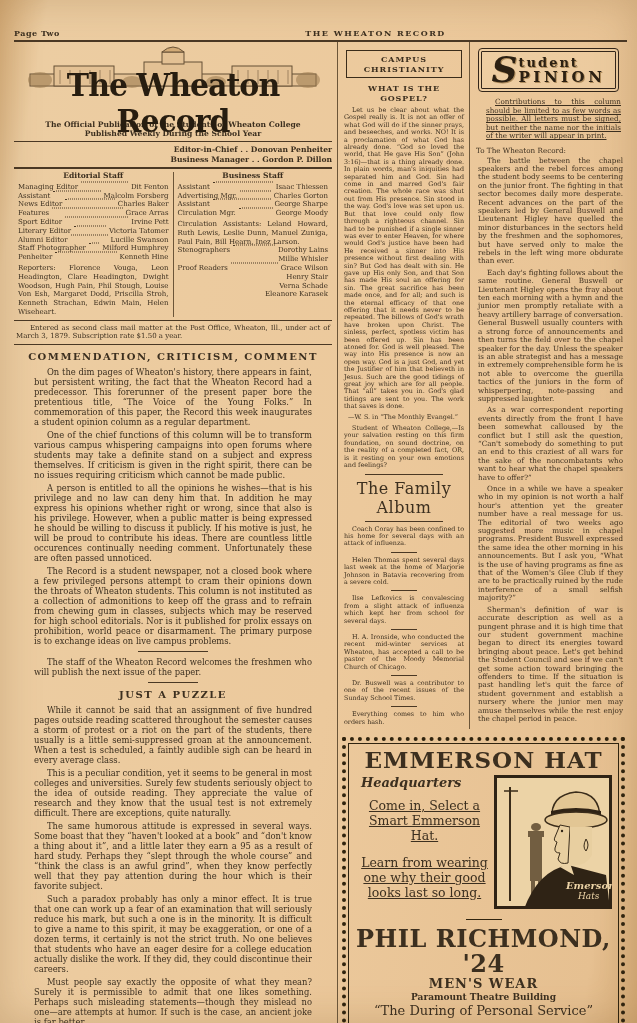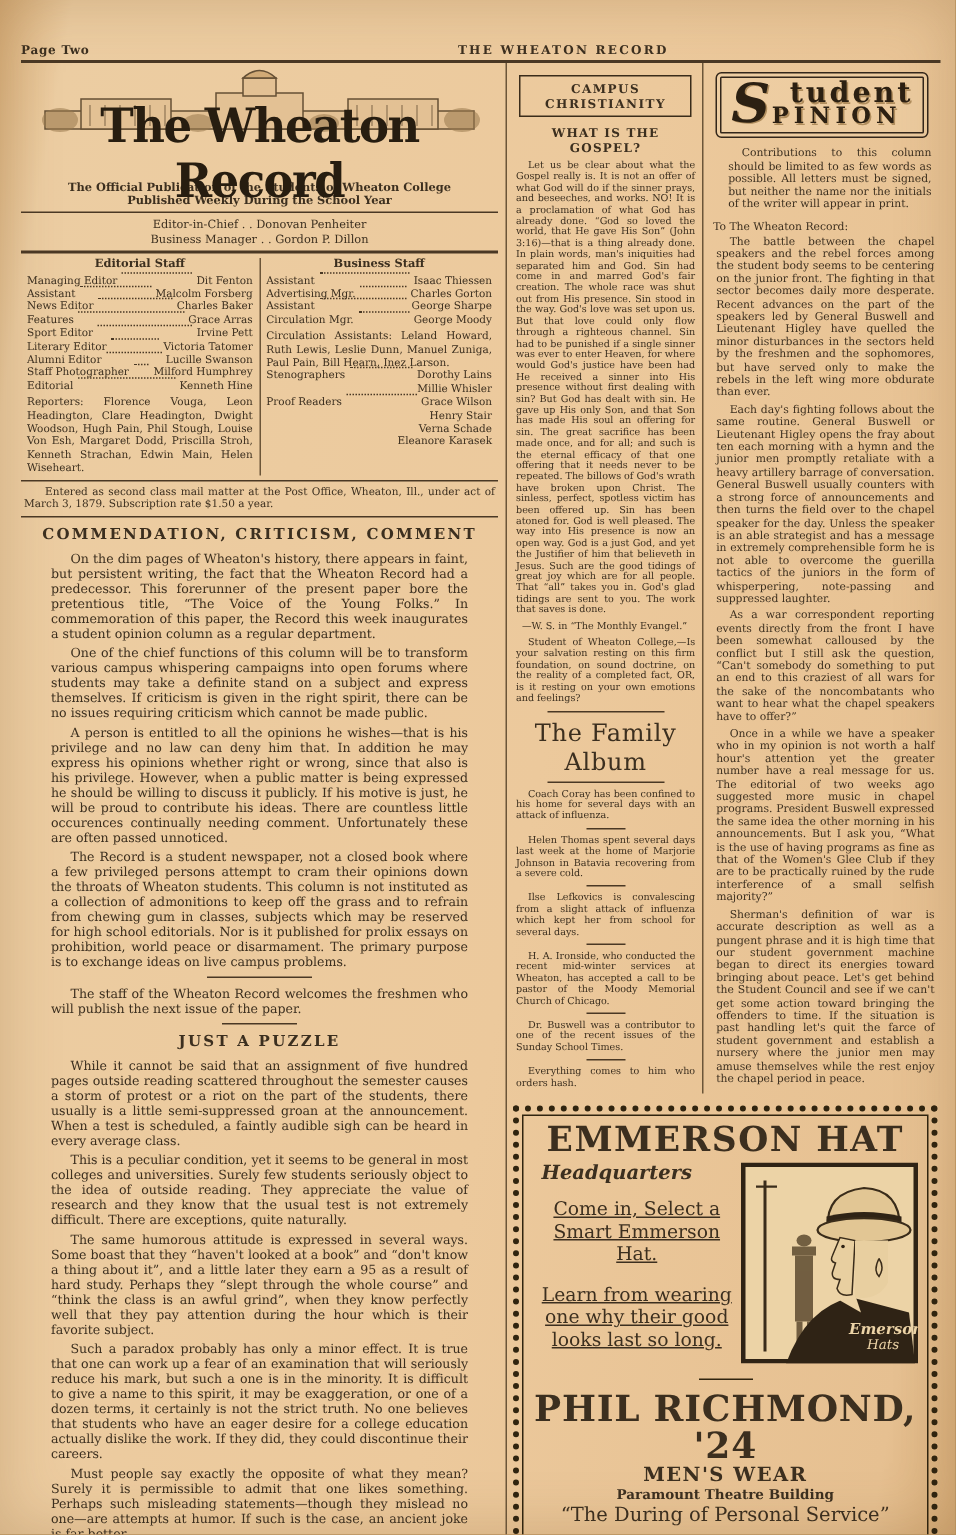--- a/index.html
+++ b/index.html
@@ -34,21 +34,21 @@
   .masthead .mh-title{
     position:absolute;left:0;right:0;top:22px;text-align:center;
     font-size:30px;font-weight:bold;letter-spacing:-1px;color:#271d10;
     text-shadow:1px 1px 0 #c9a univers;
     font-family:"DejaVu Serif","Liberation Serif",serif;
     transform:scaleY(1.05);
   }
   .publine{font-size:7.6px;font-weight:bold;text-align:center;line-height:9px;}
   .rule1{border-top:1.5px solid #4a3824;margin:3px 0;}
   .rule2{border-top:2.5px solid #4a3824;margin:3px 0;}
-  .officer{font-size:7.6px;font-weight:normal;text-align:center;line-height:9.5px;}
+  .officer{font-size:7.6px;font-weight:bold;text-align:right;line-height:9.5px;}
   
   .staffbox{display:flex;font-size:7px;line-height:8.8px;margin-top:3px;}
   .staff-col{flex:1;min-width:0;padding:0 4px;}
   .staff-col.first{border-right:1px solid #6b5538;}
   .staff-title{font-weight:bold;text-align:center;font-size:7.6px;margin-bottom:2px;}
   .srow{display:flex;align-items:flex-start;white-space:nowrap;}
   .srow .dots{flex:1;border-bottom:1px dotted #4a3824;margin:0 3px;transform:translateY(-1.5px);}
   .s-wrap{margin-top:2px;text-align:justify;}
   .rname{text-align:right;}
   
@@ -73,23 +73,23 @@
   .sig{font-size:6.4px;line-height:7.4px;text-indent:4px;margin:2px 0 4px;}
   .fam-head{font-size:16px;text-align:center;margin:2px 0 3px;font-weight:normal;letter-spacing:.5px;}
   .fam-rule{width:78px;border-top:1px solid #4a3824;margin:4px auto;}
   .item-rule{width:26px;border-top:1px solid #4a3824;margin:4px auto;}
   
   .op-logo{border:4px double #33261a;border-radius:4px;margin:2px 6px 6px 2px;padding:2px 6px 4px;
            display:flex;align-items:center;justify-content:center;background:rgba(255,240,210,.15);}
   .op-logo .big-s{font-size:36px;font-weight:bold;font-style:italic;line-height:30px;color:#2c2012;
                   text-shadow:1px 1px 0 #b08d5d;margin-right:1px;}
   .op-logo .logo-stack{display:flex;flex-direction:column;}
-  .op-logo .l1{font-size:19px;font-weight:bold;letter-spacing:2px;line-height:15px;color:#2c2012;text-shadow:1px 1px 0 #b08d5d;margin-left:12px;}
+  .op-logo .l1{font-size:13px;font-weight:bold;letter-spacing:2px;line-height:15px;color:#2c2012;text-shadow:1px 1px 0 #b08d5d;}
   .op-logo .l2{font-size:15px;font-weight:bold;letter-spacing:3.5px;line-height:14px;color:#2c2012;text-shadow:1px 1px 0 #b08d5d;}
-  .op-note{font-size:7.2px;line-height:8.6px;text-align:justify;margin:0 4px 6px 10px;text-indent:9px;}
+  .op-note{font-size:7.2px;line-height:8.6px;text-align:justify;margin:0 4px 6px 10px;text-indent:9px;text-decoration:underline;}
   .op-salute{font-size:7.2px;line-height:8.6px;margin:0 0 1px;}
   .op-col .letter p{font-size:7.2px;line-height:8.4px;text-align:justify;text-indent:9px;margin:0 2px 3px;}
   
   .bigad-outer{border:4px dotted #30240f;margin:8px 2px 0 4px;}
   .bigad-inner{border:1.5px solid #30240f;margin:2px;padding:4px 6px 5px;text-align:center;}
   .em-title{font-size:23px;font-weight:bold;letter-spacing:1px;line-height:24px;}
   .em-cols{display:flex;margin-top:3px;text-align:left;}
   .em-text{flex:1;padding:0 4px;text-align:center;}
   .em-sub{font-size:13px;font-weight:bold;font-style:italic;text-align:left;margin:0 0 8px 2px;}
   .em-p{font-size:12.5px;line-height:15px;margin:0 0 12px;text-decoration:underline;}
@@ -201,21 +201,21 @@
                 <span>Alumni Editor</span>
                 <span class="dots"></span>
                 <span>Lucille Swanson</span>
               </div>
             <div class="srow">
                 <span>Staff Photographer</span>
                 <span class="dots"></span>
                 <span>Milford Humphrey</span>
               </div>
             <div class="srow">
-                <span>Editorial</span>
+                <span>Penheiter</span>
                 <span class="dots"></span>
                 <span>Kenneth Hine</span>
               </div>
             <div class="s-wrap">Reporters: Florence Vouga, Leon Headington, Clare Headington, Dwight Woodson, Hugh Pain, Phil Stough, Louise Von Esh, Margaret Dodd, Priscilla Stroh, Kenneth Strachan, Edwin Main, Helen Wiseheart.</div>
           </div>
           <div class="staff-col">
             <div class="staff-title">Business Staff</div>
             <div class="srow">
                 <span>Assistant</span>
                 <span class="dots"></span>

